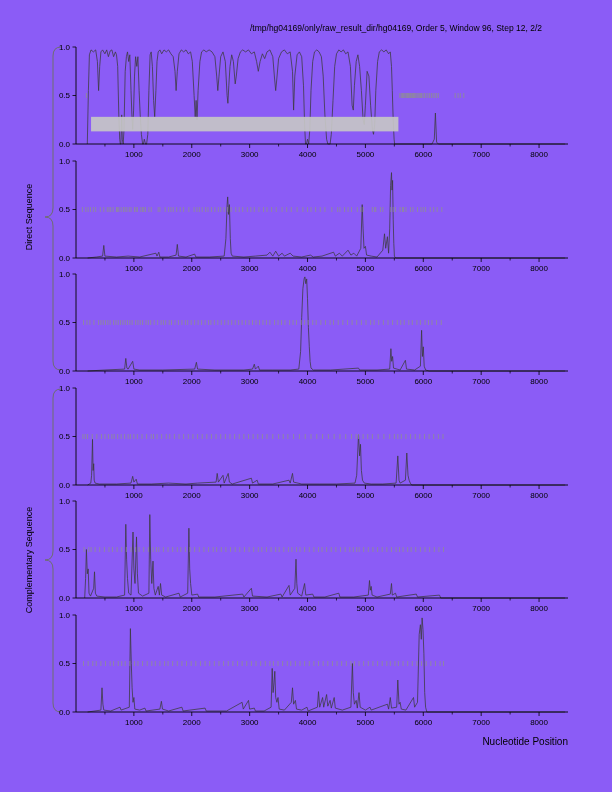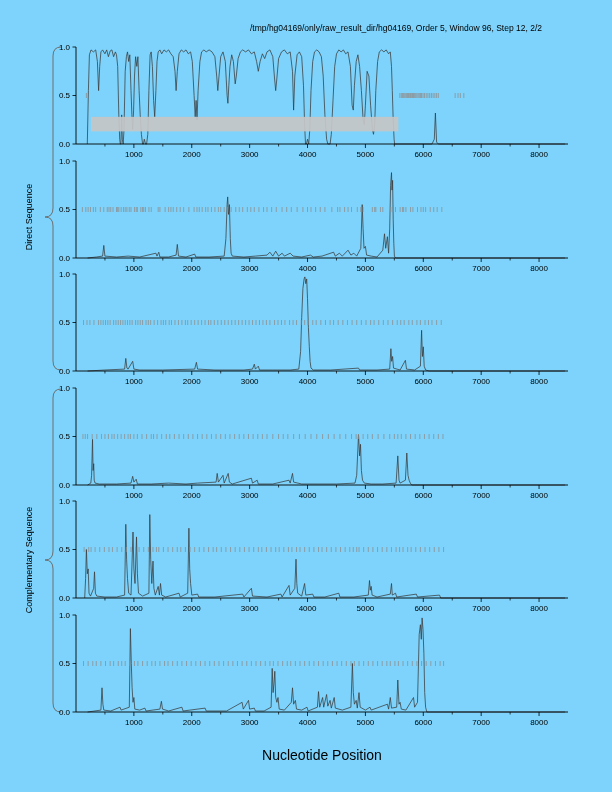--- a/index.html
+++ b/index.html
@@ -1,27 +1,27 @@
 <!DOCTYPE html>
 <html><head>
 <meta charset="utf-8">
 <style>
   html,body{margin:0;padding:0;background:#ffffff;}
-  #page{position:relative;width:612px;height:792px;background:#7dd3fc;overflow:hidden;
+  #page{position:relative;width:612px;height:792px;background:#8b5cf6;overflow:hidden;
         font-family:"Liberation Sans",sans-serif;color:#000;}
   #title{position:absolute;top:23px;left:180px;width:432px;text-align:center;
          font-size:8.5px;white-space:nowrap;}
   .panel{position:absolute;left:76px;width:492px;height:97px;}
   .panel svg{position:absolute;left:0;top:0;overflow:visible;}
   .p1{top:47px;} .p2{top:161px;} .p3{top:274px;} .p4{top:388px;} .p5{top:501px;} .p6{top:615px;}
   .vlab{position:absolute;font-size:9px;white-space:nowrap;
         transform:translate(-50%,-50%) rotate(-90deg);}
   #vlab-direct{left:29px;top:217px;}
   #vlab-comp{left:29px;top:560px;}
-  #xlabel{position:absolute;left:76px;width:492px;top:736px;text-align:center;font-size:14px;margin-top:11px;}
+  #xlabel{position:absolute;left:76px;width:492px;top:736px;text-align:right;font-size:10px;}
   #braces{position:absolute;left:0;top:0;}
   text{font-family:"Liberation Sans",sans-serif;}
 </style>
 </head>
 <body>
 <div id="page">
 
   <div id="title">/tmp/hg04169/only/raw_result_dir/hg04169, Order 5, Window 96, Step 12, 2/2</div>
 
   <svg id="braces" width="612" height="792">

